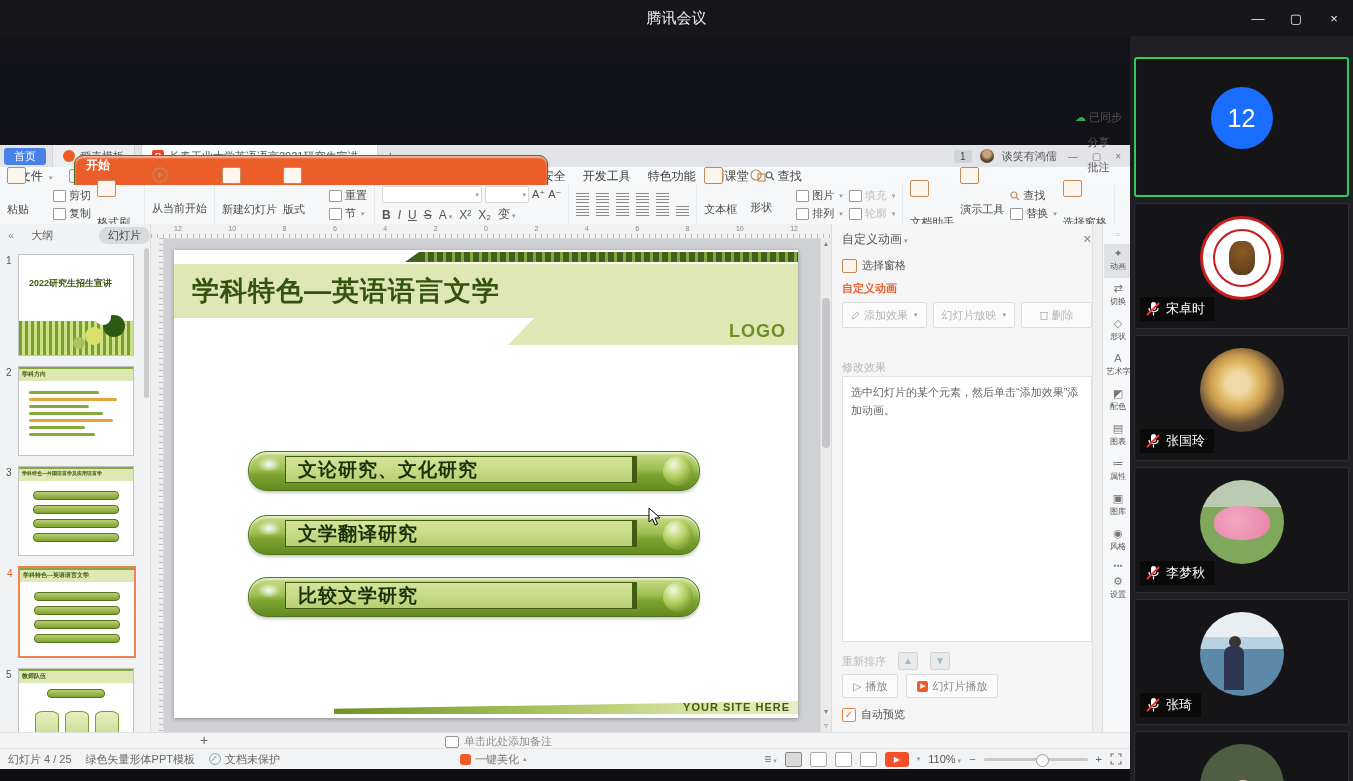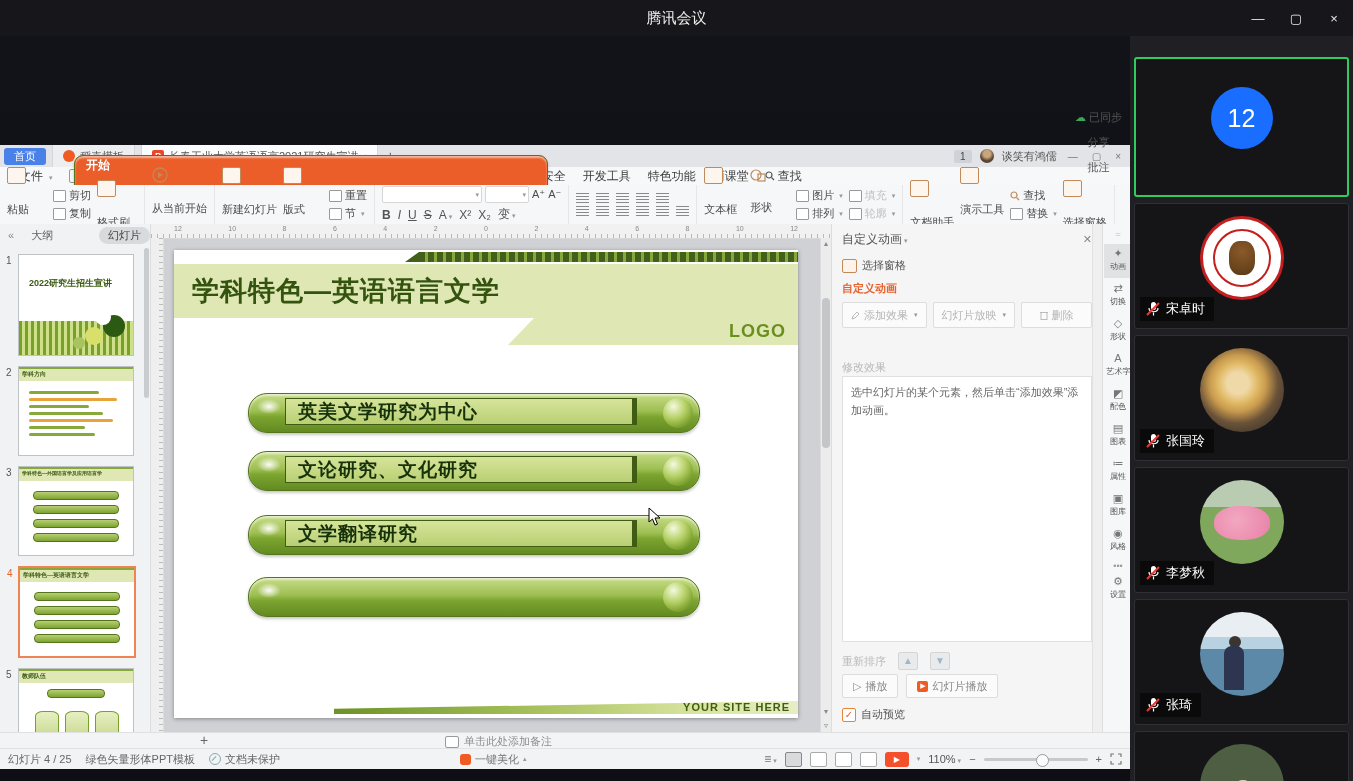--- a/index.html
+++ b/index.html
@@ -514,37 +514,33 @@
           <div id="vruler"></div>
           <div id="canvas">
             <div id="slide">
               <div id="sl-stripe"></div>
               <div id="sl-band">
                   <span id="sl-title">学科特色—英语语言文学</span>
                 </div>
               <div id="sl-logo">
                   <span>LOGO</span>
                 </div>
-              <div class="pill" style="top:143px;">
-                  <span class="gleam"></span>
-                  <span class="label">英美文学研究为中心</span>
-                  <span class="ball"></span>
-                </div>
               <div class="pill" style="top:201px;">
                   <span class="gleam"></span>
                   <span class="label">文论研究、文化研究</span>
                   <span class="ball"></span>
                 </div>
               <div class="pill" style="top:265px;">
                   <span class="gleam"></span>
                   <span class="label">文学翻译研究</span>
                   <span class="ball"></span>
                 </div>
               <div class="pill" style="top:327px;">
                   <span class="gleam"></span>
+                  <span class="label">比较文学研究</span>
                   <span class="ball"></span>
                 </div>
               <div id="sl-footer-strip"></div>
               <span id="sl-footer">YOUR SITE HERE</span>
             </div>
           </div>
           <div id="cscroll">
             <span class="ar" style="top:0;">▴</span>
             <span class="cthumb"></span>
             <span class="ar" style="bottom:14px;">▾</span>

